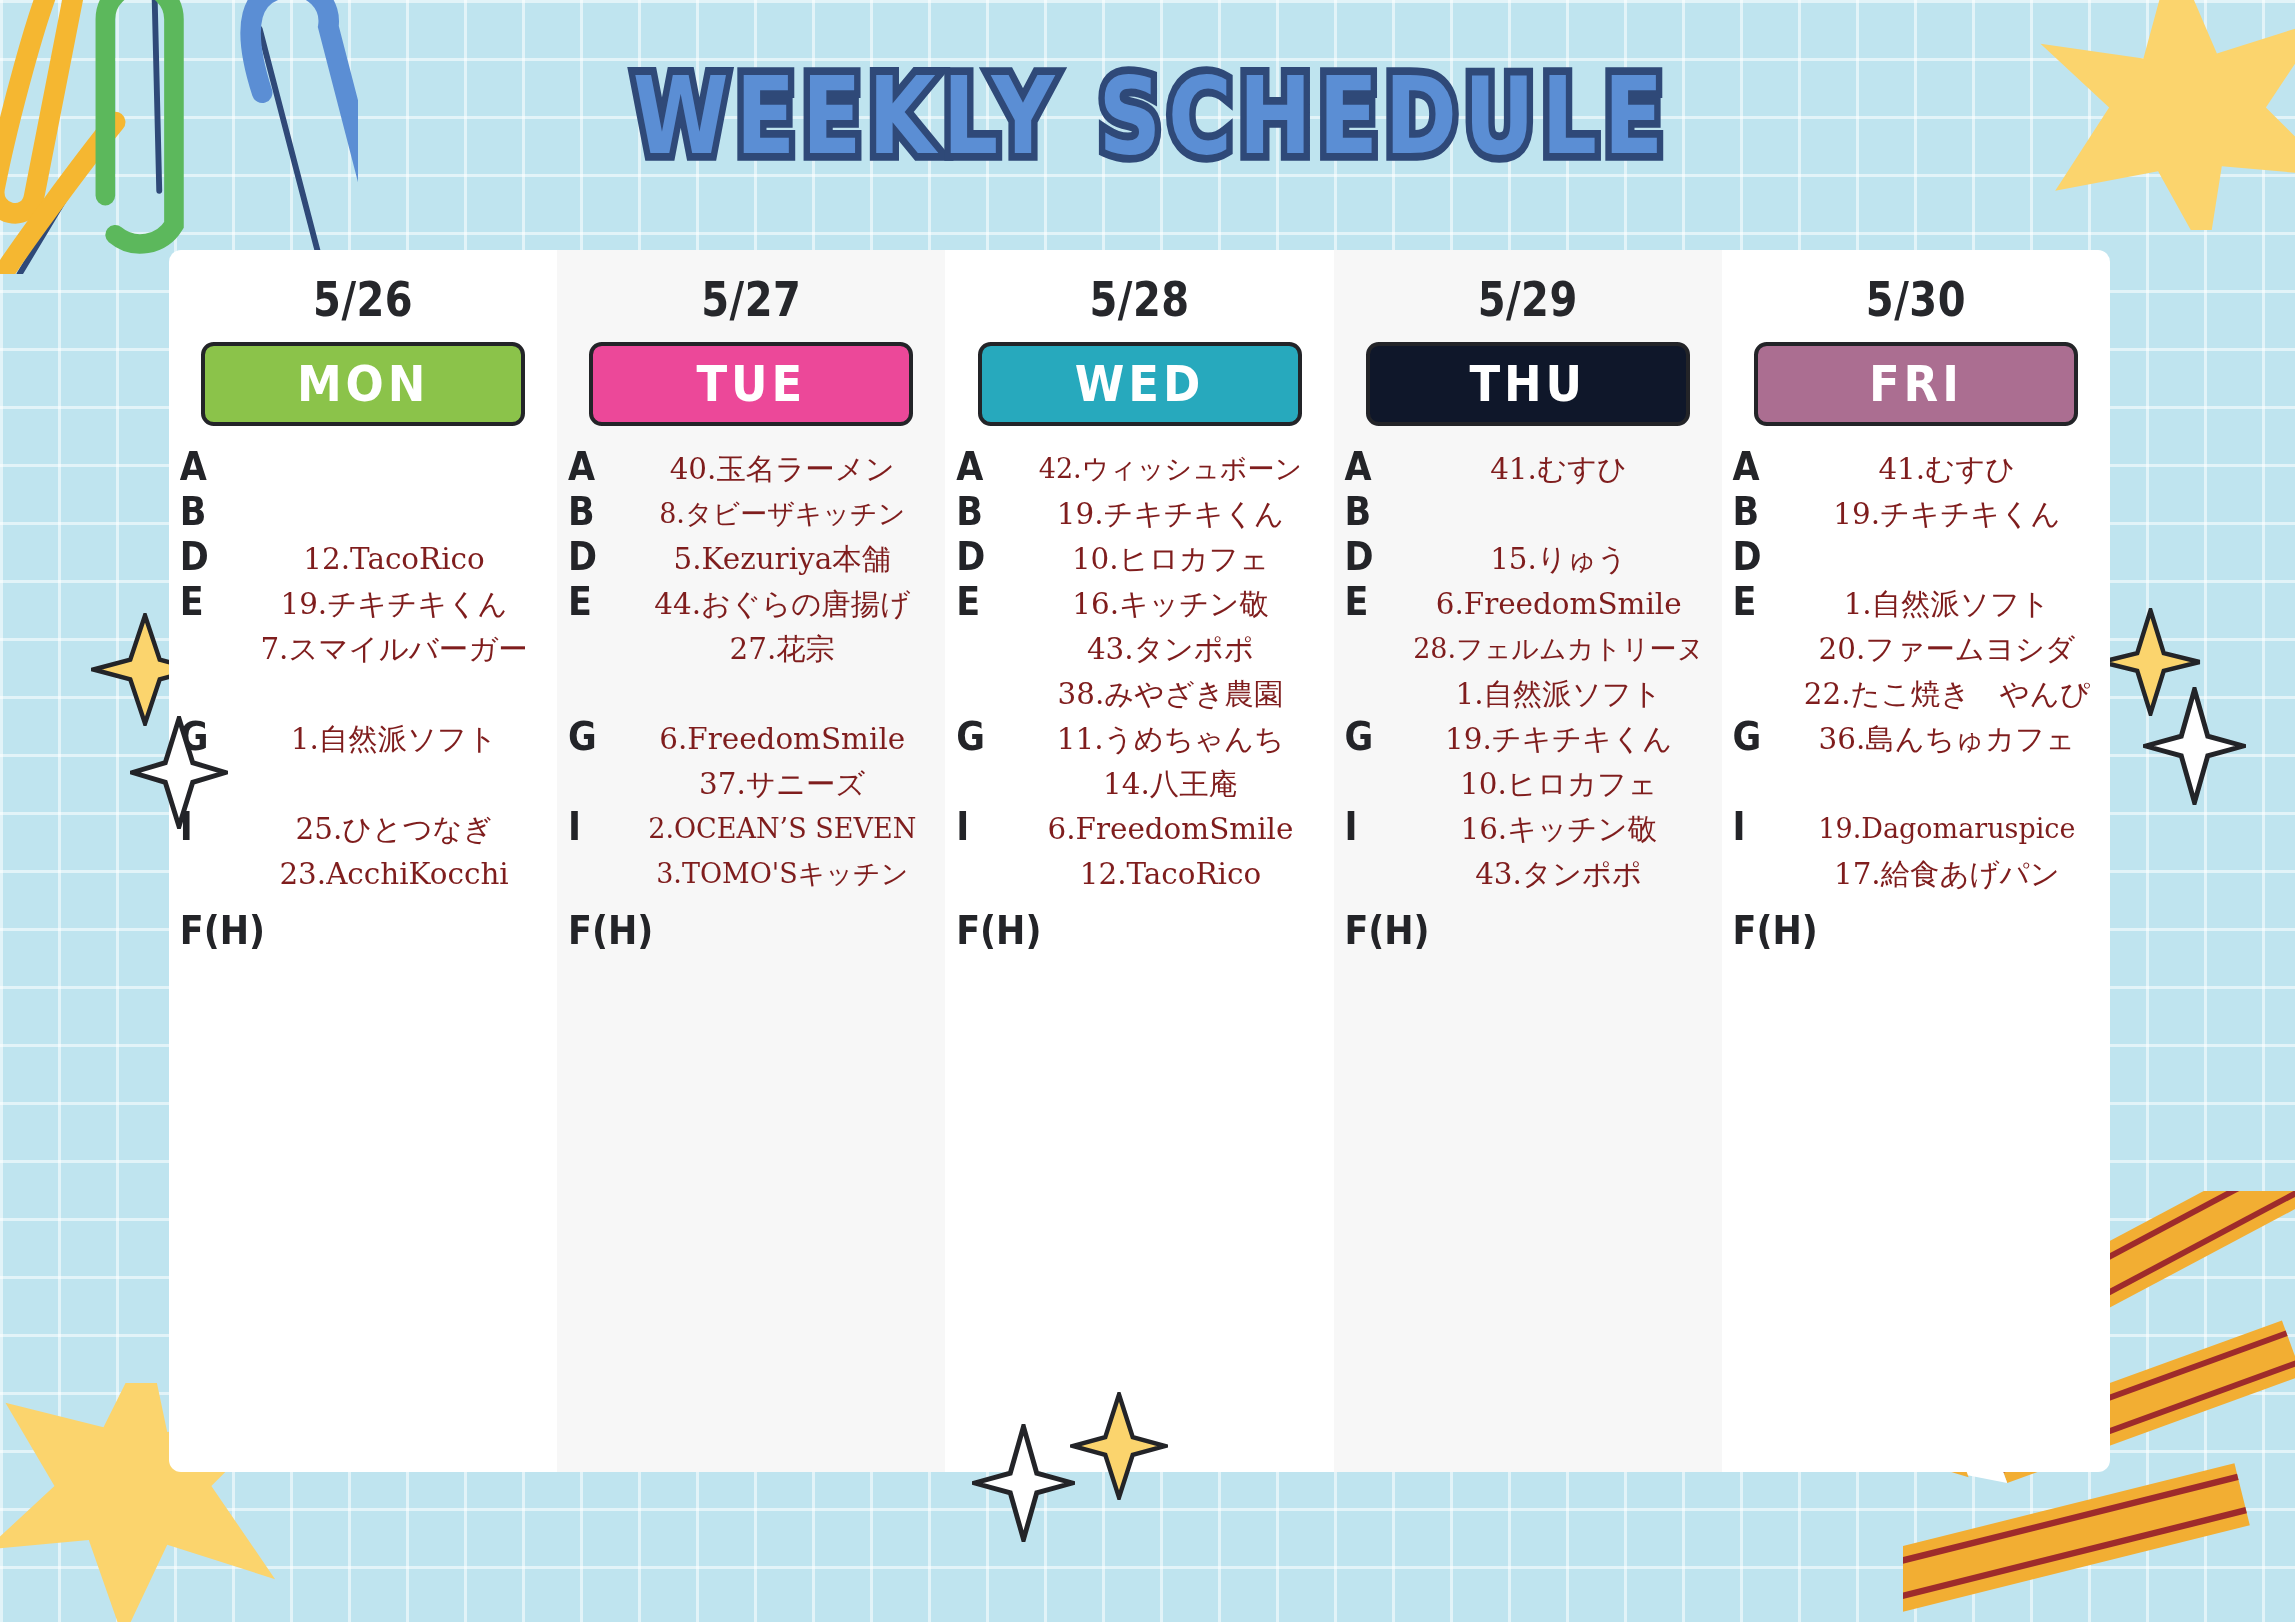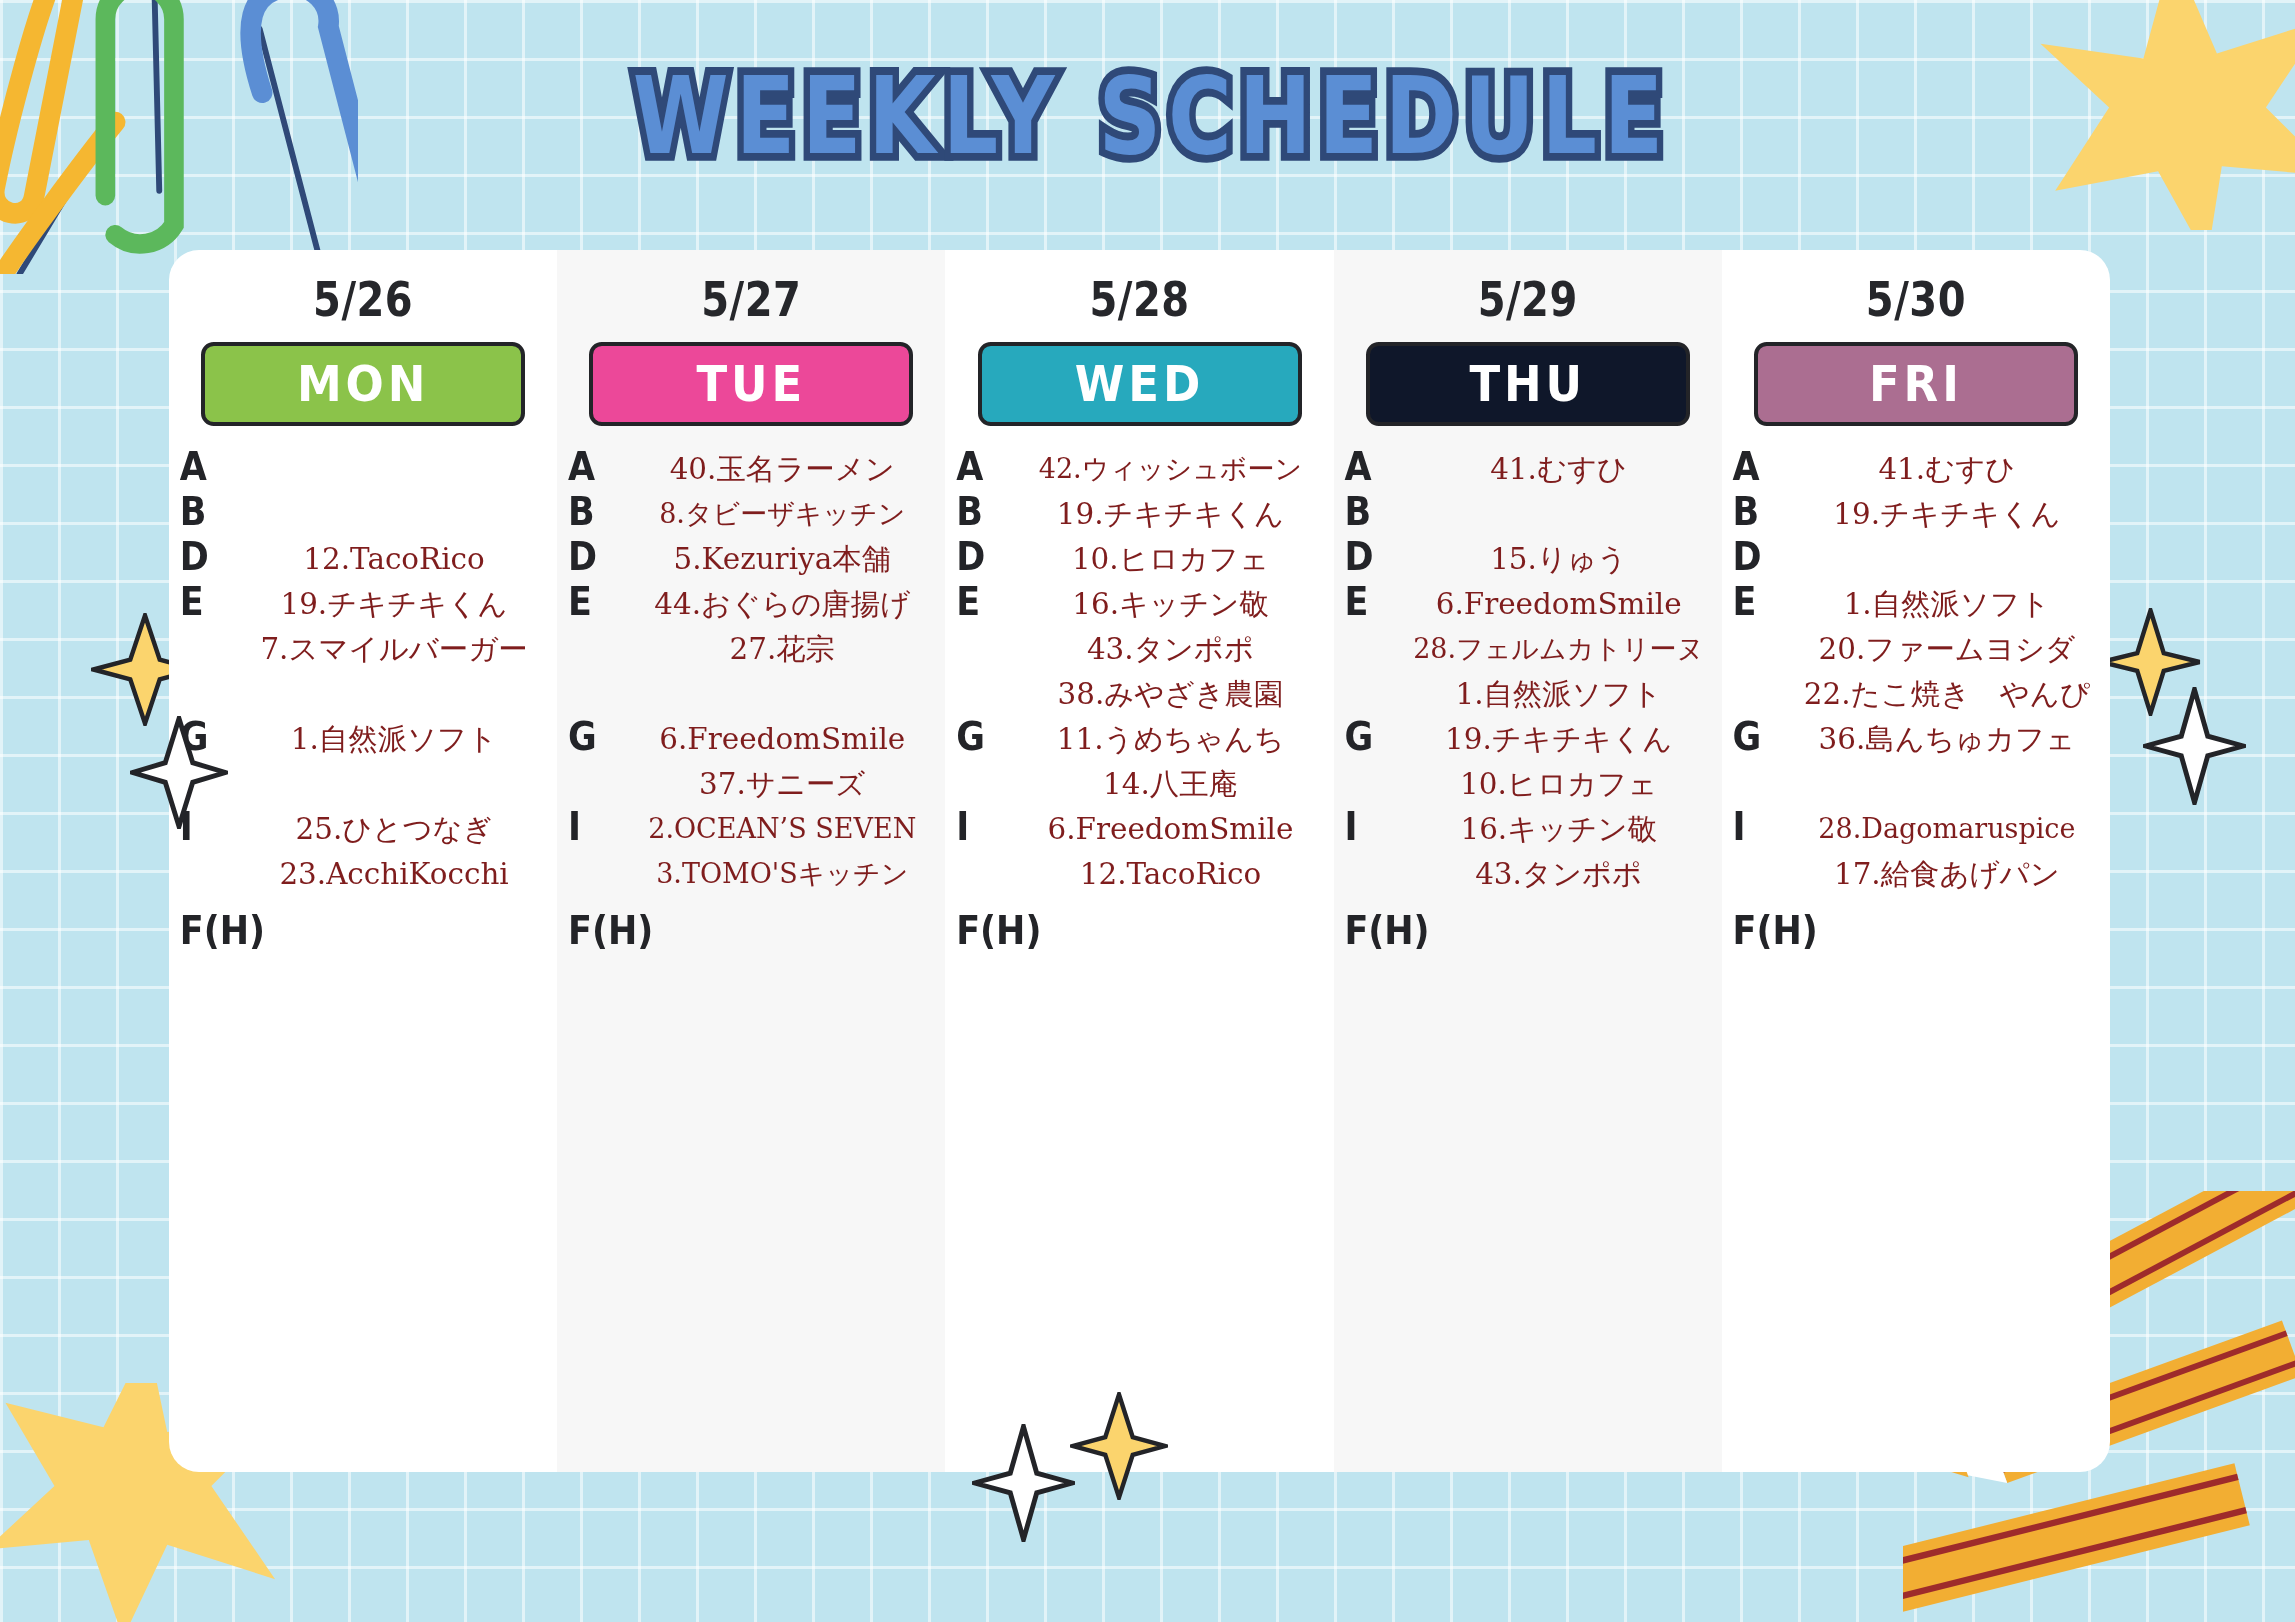--- a/index.html
+++ b/index.html
@@ -40,21 +40,21 @@
     transform:scaleY(1.22);
     transform-origin:top center;
   }
 
   
   #schedule-card{
     position:absolute;
     left:169px; top:250px;
     width:1941px; height:1222px;
     background:#ffffff;
-    border-radius:30px;
+    border-radius:12px;
     z-index:4;
     display:flex;
     overflow:hidden;
   }
   .day-col{
     flex:1 1 0;
     position:relative;
     padding-top:4.9px;
   }
   .day-col.alt{ background:#f7f7f7; }
@@ -462,21 +462,21 @@
       <div class="row">
         <div class="slot">G</div>
         <div class="entries">
           <div class="entry">36.島んちゅカフェ</div>
           <div class="gap"></div>
         </div>
       </div>
       <div class="row">
         <div class="slot">I</div>
         <div class="entries">
-          <div class="entry tight">28.Dagomaruspice</div>
+          <div class="entry tight">19.Dagomaruspice</div>
           <div class="entry">17.給食あげパン</div>
         </div>
       </div>
       <div class="fh-row">
         <span class="fh">F(H)</span>
       </div>
     </div>
   </div>
 
 </div>

